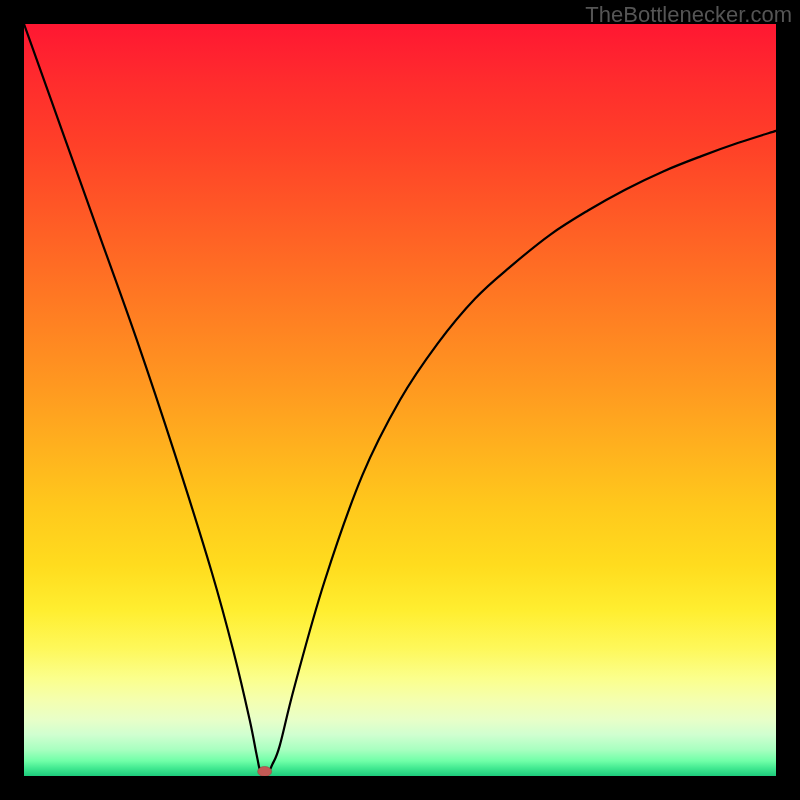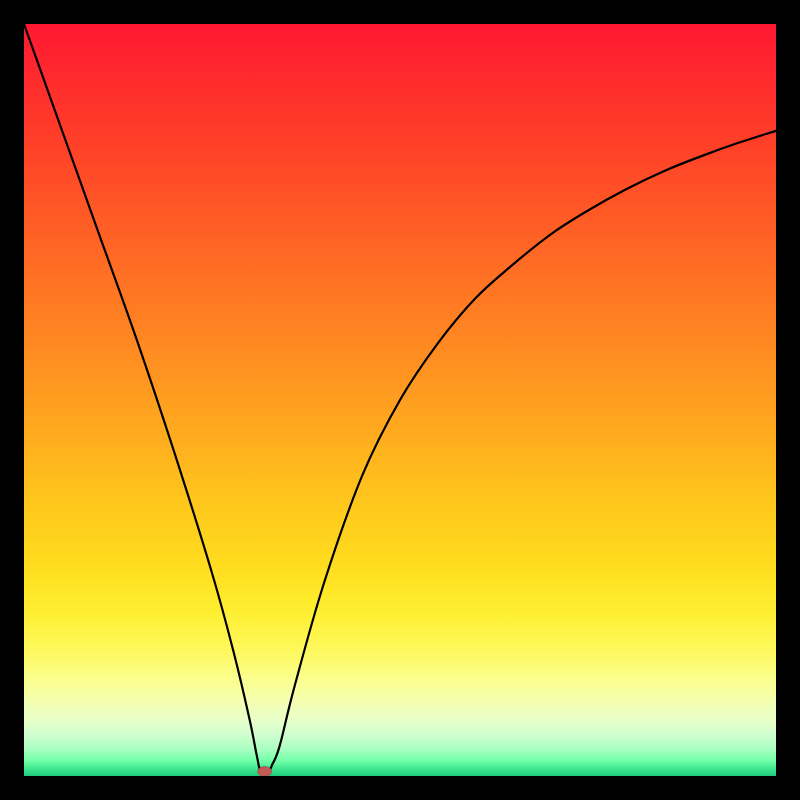--- a/index.html
+++ b/index.html
@@ -66,20 +66,21 @@
     left: 0;
     top: 0;
     width: 100%;
     height: 100%;
   }
 </style>
 </head>
 <body>
 
 <div class="chart-wrapper">
+  <div class="watermark">TheBottlenecker.com</div>
   <div class="plot-area">
     <div class="gradient-bg"></div>
     <svg class="overlay" viewBox="0 0 752 752" preserveAspectRatio="none">
       <path id="curve-path" fill="none" stroke="#000000" stroke-width="2.2" stroke-linejoin="round" stroke-linecap="round" d="M0.00,0.00 C6.77,18.95 24.06,67.38 37.60,105.28 C51.14,143.18 61.66,172.66 75.20,210.56 C88.74,248.46 99.26,276.59 112.80,315.84 C126.34,355.09 136.86,386.68 150.40,428.64 C163.94,470.60 177.17,512.41 188.00,548.96 C198.83,585.51 203.79,605.28 210.56,631.68 C217.33,658.08 221.54,677.33 225.60,695.60 C229.66,713.87 231.09,723.86 233.12,733.20 C235.15,742.54 234.85,744.92 236.88,747.49 C238.91,750.06 242.37,748.71 244.40,747.49 C246.43,746.27 246.13,745.32 248.16,740.72 C250.19,736.12 251.62,736.13 255.68,721.92 C259.74,707.71 262.60,691.54 270.72,661.76 C278.84,631.98 288.62,594.38 300.80,556.48 C312.98,518.58 324.86,483.69 338.40,451.20 C351.94,418.71 362.46,399.69 376.00,376.00 C389.54,352.31 400.06,337.87 413.60,319.60 C427.14,301.33 437.66,288.69 451.20,274.48 C464.74,260.27 475.26,252.15 488.80,240.64 C502.34,229.13 512.86,220.31 526.40,210.56 C539.94,200.81 550.46,194.62 564.00,186.50 C577.54,178.37 588.06,172.48 601.60,165.44 C615.14,158.40 625.66,153.35 639.20,147.39 C652.74,141.44 663.26,137.50 676.80,132.35 C690.34,127.21 700.86,123.42 714.40,118.82 C727.94,114.21 745.23,108.95 752.00,106.78"></path>
       <ellipse id="marker-dot" rx="7" ry="5" fill="#c25a55" stroke="#963e3a" stroke-width="0.5" cx="240.64" cy="747.49"></ellipse>
     </svg>
   </div>
 </div>
 
 </body></html>

